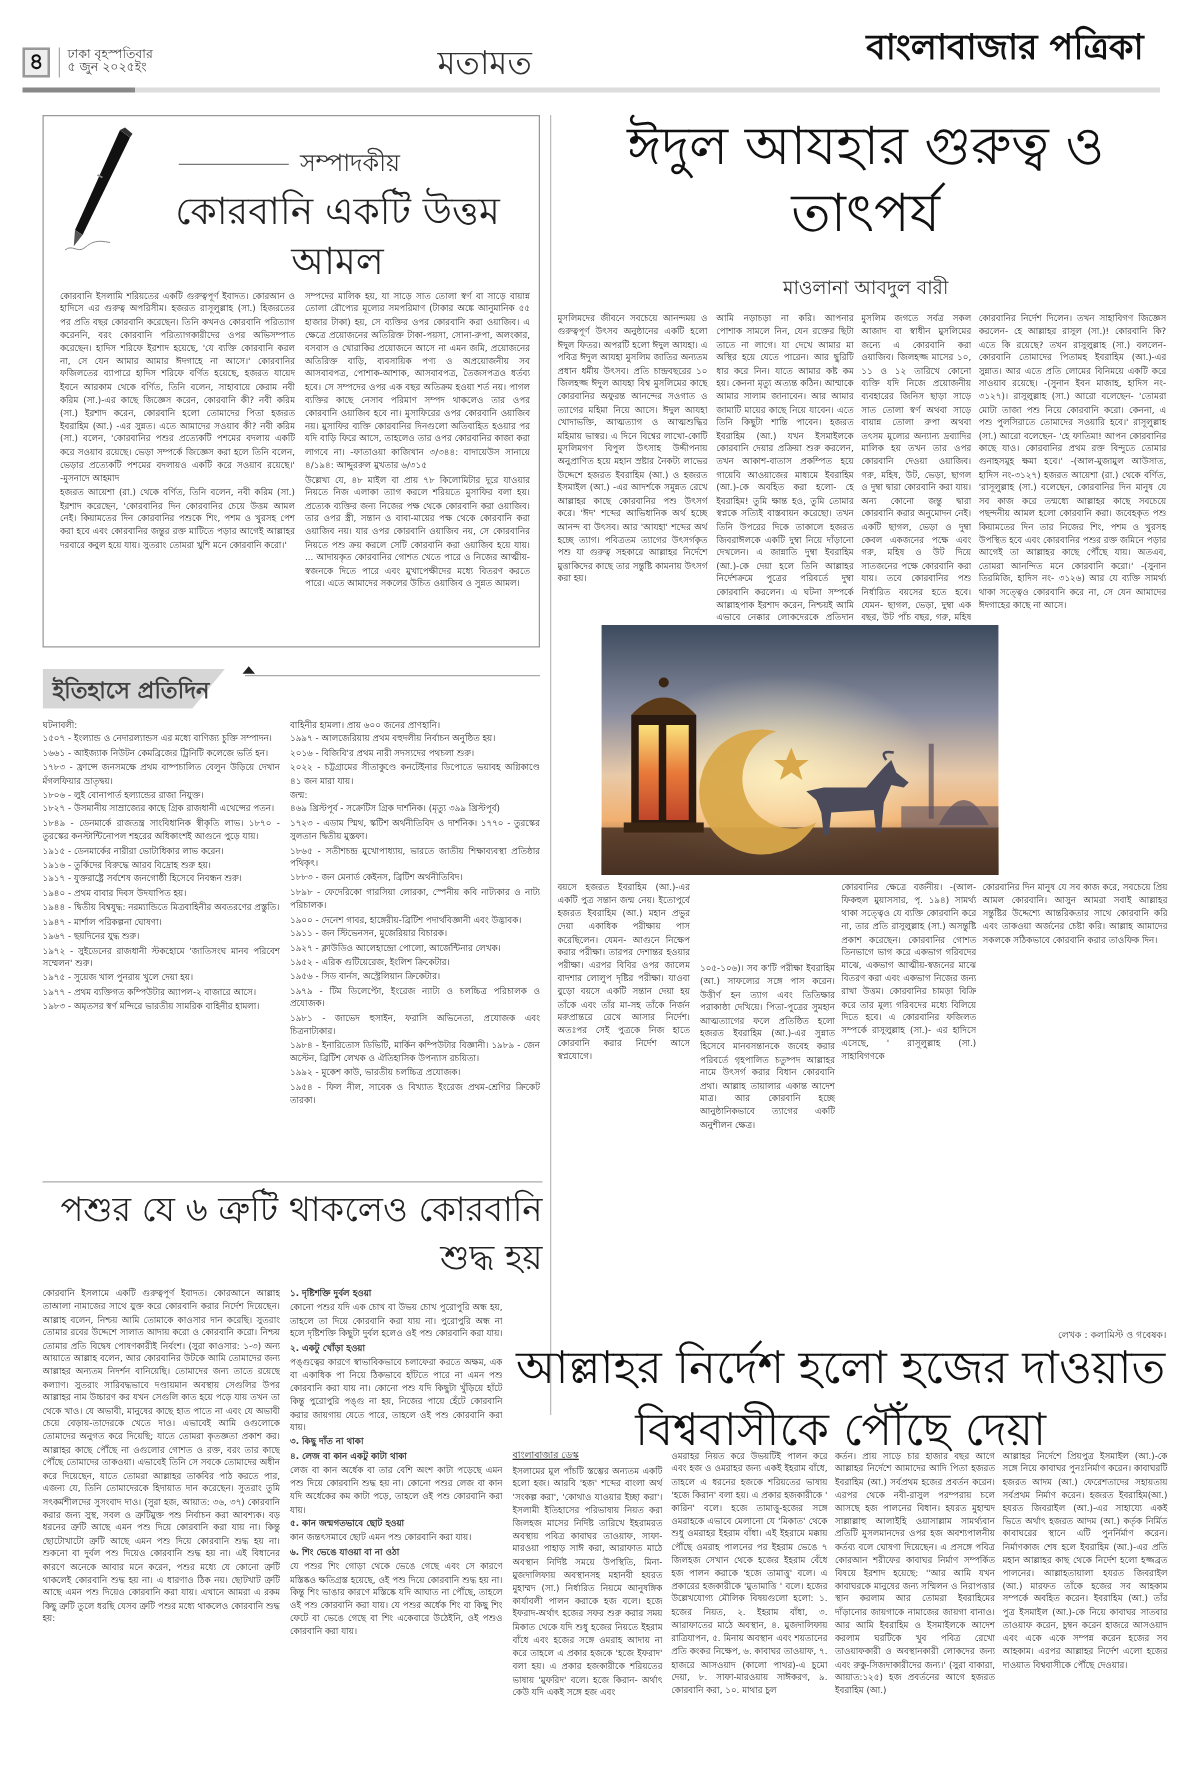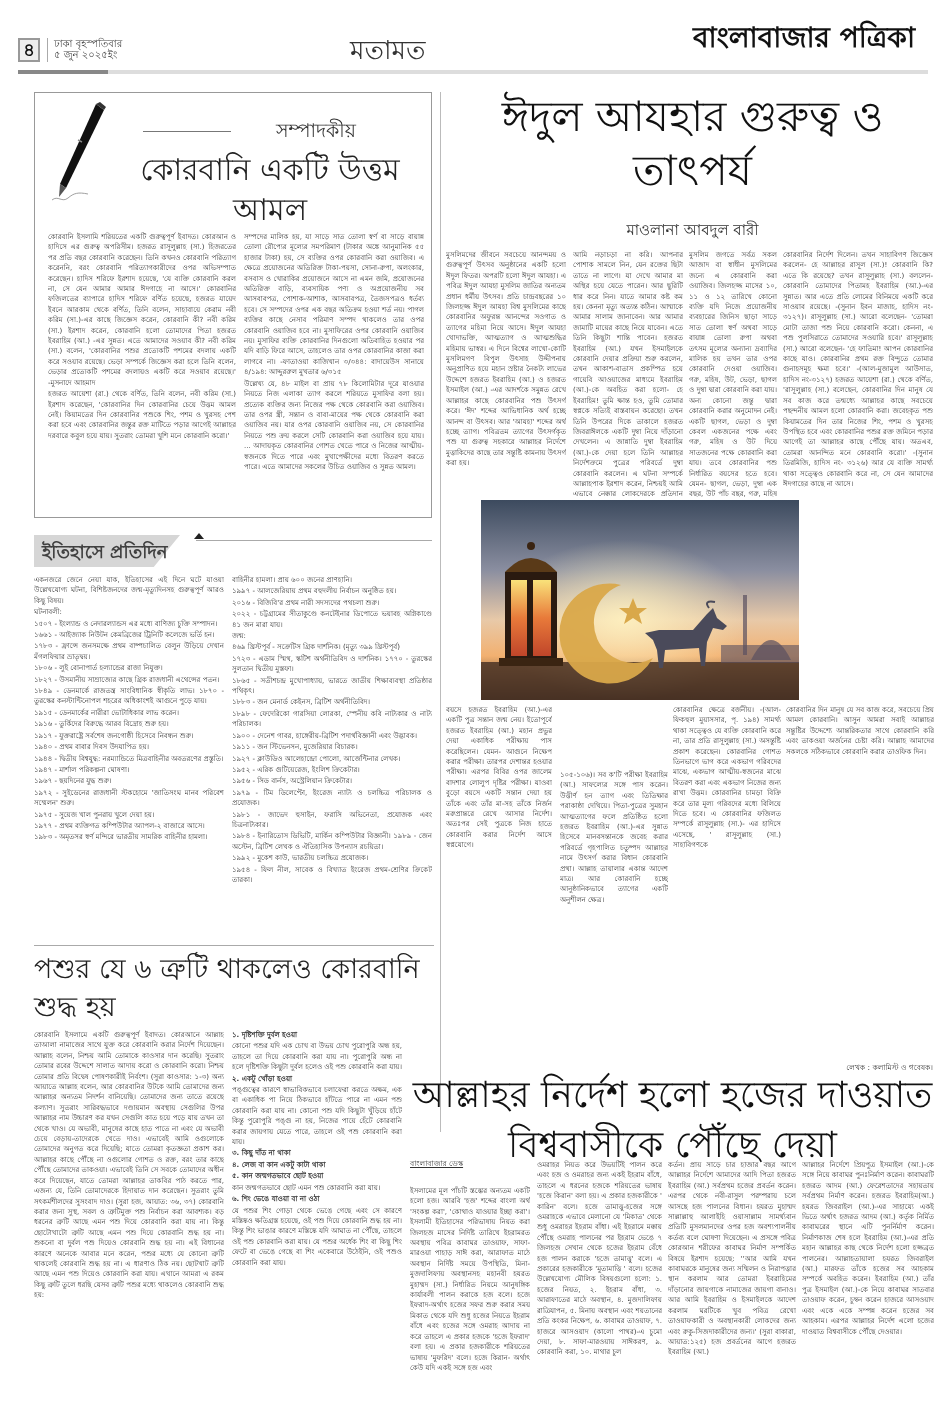--- a/index.html
+++ b/index.html
@@ -16,33 +16,33 @@
   .date-divider { left: 47px; top: 38px; width: 1px; height: 24px; background: #aaa; }
   .date-block { left: 54px; top: 38px; font-size: 10px; line-height: 11px; color: #444; }
   .section-title { left: 350px; top: 30px; font-size: 26px; font-family: "DejaVu Serif", serif; color: #333; }
   .brand { right: 30px; top: 16px; font-size: 28px; font-weight: bold; font-family: "DejaVu Serif", serif; color: #111; }
   .mast-rule { left: 18px; top: 70px; width: 910px; height: 4px; background: linear-gradient(to right,#888 0,#888 90px,#ddd 90px,#ddd 100%); }
 
   
   .ed-box { left: 34px; top: 92px; width: 398px; height: 426px; border: 1px solid #999; }
   .pen { left: 48px; top: 100px; width: 60px; height: 105px; }
   .ed-label-rule { left: 143px; top: 131px; width: 88px; height: 1px; background: #777; }
-  .ed-label { left: 240px; top: 116px; font-size: 19px; color: #333; font-family: "DejaVu Serif", serif; margin-left: 36px; }
+  .ed-label { left: 240px; top: 116px; font-size: 19px; color: #333; font-family: "DejaVu Serif", serif; }
   .ed-title { left: 110px; top: 150px; width: 320px; text-align: center; font-size: 30px; line-height: 40px; color: #222; font-family: "DejaVu Serif", serif; }
 
   
   .hist-head { left: 34px; top: 535px; width: 146px; height: 32px; background: #d6d6d6;
                clip-path: polygon(0 0, 100% 0, 82% 100%, 0 100%); }
   .hist-title { left: 42px; top: 538px; font-size: 18px; font-weight: bold; color: #404040; font-family: "DejaVu Serif", serif; }
   .hist-rule { left: 196px; top: 540px; width: 236px; height: 1px; background: #aaa; }
   .hist-tri { left: 194px; top: 533px; width: 0; height: 0; border-left: 5px solid transparent; border-right: 5px solid transparent; border-bottom: 6px solid #222; }
 
   
   .pashu-rule { left: 34px; top: 945px; width: 400px; height: 1px; background: #aaa; }
-  .pashu-title { left: 34px; top: 950px; width: 400px; text-align: left; font-size: 27px; line-height: 38px; font-family: "DejaVu Serif", serif; color: #222; }
+  .pashu-title { left: 34px; top: 950px; width: 400px; text-align: right; font-size: 27px; line-height: 38px; font-family: "DejaVu Serif", serif; color: #222; }
 
   
   .main-title { left: 440px; top: 90px; width: 505px; text-align: center; font-size: 42px; line-height: 54px; font-family: "DejaVu Serif", serif; color: #111; }
   .byline { left: 440px; top: 218px; width: 505px; text-align: center; font-size: 15px; color: #333; font-family: "DejaVu Serif", serif; }
   .vrule { width: 1px; background: #bbb; }
 
   .eid-image { left: 481px; top: 500px; width: 318px; height: 200px; overflow: hidden; border-radius: 0; }
 
   .author-note { left: 783px; top: 1062px; width: 150px; text-align: right; font-size: 7.5px; font-weight: normal; color: #333; }
 
@@ -83,21 +83,20 @@
   <p>সম্পদের মালিক হয়, যা সাড়ে সাত তোলা স্বর্ণ বা সাড়ে বায়ান্ন তোলা রৌপ্যের মূল্যের সমপরিমাণ (টাকার অঙ্কে আনুমানিক ৫৫ হাজার টাকা) হয়, সে ব্যক্তির ওপর কোরবানি করা ওয়াজিব। এ ক্ষেত্রে প্রয়োজনের অতিরিক্ত টাকা-পয়সা, সোনা-রুপা, অলংকার, বসবাস ও খোরাকির প্রয়োজনে আসে না এমন জমি, প্রয়োজনের অতিরিক্ত বাড়ি, ব্যবসায়িক পণ্য ও অপ্রয়োজনীয় সব আসবাবপত্র, পোশাক-আশাক, আসবাবপত্র, তৈজসপত্রও ধর্তব্য হবে। সে সম্পদের ওপর এক বছর অতিক্রম হওয়া শর্ত নয়। পাগল ব্যক্তির কাছে নেসাব পরিমাণ সম্পদ থাকলেও তার ওপর কোরবানি ওয়াজিব হবে না। মুসাফিরের ওপর কোরবানি ওয়াজিব নয়। মুসাফির ব্যক্তি কোরবানির দিনগুলো অতিবাহিত হওয়ার পর যদি বাড়ি ফিরে আসে, তাহলেও তার ওপর কোরবানির কাজা করা লাগবে না। -ফাতাওয়া কাজিখান ৩/৩৪৪: বাদায়েউস সানায়ে ৪/১৯৪: আদ্দুররুল মুখতার ৬/৩১৫</p>
   <p>উল্লেখ্য যে, ৪৮ মাইল বা প্রায় ৭৮ কিলোমিটার দূরে যাওয়ার নিয়তে নিজ এলাকা ত্যাগ করলে শরিয়তে মুসাফির বলা হয়। প্রত্যেক ব্যক্তির জন্য নিজের পক্ষ থেকে কোরবানি করা ওয়াজিব। তার ওপর স্ত্রী, সন্তান ও বাবা-মায়ের পক্ষ থেকে কোরবানি করা ওয়াজিব নয়। যার ওপর কোরবানি ওয়াজিব নয়, সে কোরবানির নিয়তে পশু ক্রয় করলে সেটি কোরবানি করা ওয়াজিব হয়ে যায়। ... আদায়কৃত কোরবানির গোশত খেতে পারে ও নিজের আত্মীয়-স্বজনকে দিতে পারে এবং মুখাপেক্ষীদের মধ্যে বিতরণ করতে পারে। এতে আমাদের সকলের উচিত ওয়াজিব ও সুন্নত আমল।</p>
 </div>
 
 <div class="abs hist-head"></div>
 <div class="abs hist-title">ইতিহাসে প্রতিদিন</div>
 <div class="abs hist-tri"></div>
 <div class="abs hist-rule"></div>
 
 <div class="abs txt" style="left:34px;top:575px;width:190px;height:360px;">
-  <p>একনজরে জেনে নেয়া যাক, ইতিহাসের এই দিনে ঘটে যাওয়া উল্লেখযোগ্য ঘটনা, বিশিষ্টজনদের জন্ম-মৃত্যুদিনসহ গুরুত্বপূর্ণ আরও কিছু বিষয়।</p>
   <p>ঘটনাবলী:</p>
   <p>১৫০৭ - ইংল্যান্ড ও নেদারল্যান্ডস এর মধ্যে বাণিজ্য চুক্তি সম্পাদন।</p>
   <p>১৬৬১ - আইজ্যাক নিউটন কেমব্রিজের ট্রিনিটি কলেজে ভর্তি হন।</p>
   <p>১৭৮৩ - ফ্রান্সে জনসমক্ষে প্রথম বাষ্পচালিত বেলুন উড়িয়ে দেখান মঁগলফিয়ার ভ্রাতৃদ্বয়।</p>
   <p>১৮০৬ - লুই বোনাপার্ত হল্যান্ডের রাজা নিযুক্ত।</p>
   <p>১৮২৭ - উসমানীয় সাম্রাজ্যের কাছে গ্রিক রাজধানী এথেন্সের পতন।</p>
   <p>১৮৪৯ - ডেনমার্কে রাজতন্ত্র সাংবিধানিক স্বীকৃতি লাভ। ১৮৭০ - তুরস্কের কনস্টান্টিনোপল শহরের অধিকাংশই আগুনে পুড়ে যায়।</p>
   <p>১৯১৫ - ডেনমার্কের নারীরা ভোটাধিকার লাভ করেন।</p>
   <p>১৯১৬ - তুর্কিদের বিরুদ্ধে আরব বিদ্রোহ শুরু হয়।</p>
   <p>১৯১৭ - যুক্তরাষ্ট্রে সর্বশেষ জনগোষ্ঠী হিসেবে নিবন্ধন শুরু।</p>
@@ -139,22 +138,23 @@
 <div class="abs txt" style="left:34px;top:1030px;width:190px;height:350px;">
   <p>কোরবানি ইসলামে একটি গুরুত্বপূর্ণ ইবাদত। কোরআনে আল্লাহ তাআলা নামাজের সাথে যুক্ত করে কোরবানি করার নির্দেশ দিয়েছেন। আল্লাহ বলেন, নিশ্চয় আমি তোমাকে কাওসার দান করেছি। সুতরাং তোমার রবের উদ্দেশে সালাত আদায় করো ও কোরবানি করো। নিশ্চয় তোমার প্রতি বিদ্বেষ পোষণকারীই নির্বংশ। (সুরা কাওসার: ১-৩) অন্য আয়াতে আল্লাহ বলেন, আর কোরবানির উটকে আমি তোমাদের জন্য আল্লাহর অন্যতম নিদর্শন বানিয়েছি। তোমাদের জন্য তাতে রয়েছে কল্যাণ। সুতরাং সারিবদ্ধভাবে দণ্ডায়মান অবস্থায় সেগুলির উপর আল্লাহর নাম উচ্চারণ কর যখন সেগুলি কাত হয়ে পড়ে যায় তখন তা থেকে খাও। যে অভাবী, মানুষের কাছে হাত পাতে না এবং যে অভাবী চেয়ে বেড়ায়-তাদেরকে খেতে দাও। এভাবেই আমি ওগুলোকে তোমাদের অনুগত করে দিয়েছি; যাতে তোমরা কৃতজ্ঞতা প্রকাশ কর। আল্লাহর কাছে পৌঁছে না ওগুলোর গোশত ও রক্ত, বরং তার কাছে পৌঁছে তোমাদের তাকওয়া। এভাবেই তিনি সে সবকে তোমাদের অধীন করে দিয়েছেন, যাতে তোমরা আল্লাহর তাকবির পাঠ করতে পার, এজন্য যে, তিনি তোমাদেরকে হিদায়াত দান করেছেন। সুতরাং তুমি সৎকর্মশীলদের সুসংবাদ দাও। (সুরা হজ, আয়াত: ৩৬, ৩৭) কোরবানি করার জন্য সুস্থ, সবল ও ত্রুটিমুক্ত পশু নির্বাচন করা আবশ্যক। বড় ধরনের ত্রুটি আছে এমন পশু দিয়ে কোরবানি করা যায় না। কিন্তু ছোটোখাটো ত্রুটি আছে এমন পশু দিয়ে কোরবানি শুদ্ধ হয় না। শুকনো বা দুর্বল পশু দিয়েও কোরবানি শুদ্ধ হয় না। এই বিধানের কারণে অনেকে আবার মনে করেন, পশুর মধ্যে যে কোনো ত্রুটি থাকলেই কোরবানি শুদ্ধ হয় না। এ ধারণাও ঠিক নয়। ছোটখাট ত্রুটি আছে এমন পশু দিয়েও কোরবানি করা যায়। এখানে আমরা এ রকম কিছু ত্রুটি তুলে ধরছি যেসব ত্রুটি পশুর মধ্যে থাকলেও কোরবানি শুদ্ধ হয়:</p>
 </div>
 <div class="abs txt" style="left:232px;top:1030px;width:170px;height:350px;">
   <p style="font-weight:bold">১. দৃষ্টিশক্তি দুর্বল হওয়া</p>
   <p>কোনো পশুর যদি এক চোখ বা উভয় চোখ পুরোপুরি অন্ধ হয়, তাহলে তা দিয়ে কোরবানি করা যায় না। পুরোপুরি অন্ধ না হলে দৃষ্টিশক্তি কিছুটা দুর্বল হলেও ওই পশু কোরবানি করা যায়।</p>
   <p style="font-weight:bold">২. একটু খোঁড়া হওয়া</p>
   <p>পঙ্গুত্বের কারণে স্বাভাবিকভাবে চলাফেরা করতে অক্ষম, এক বা একাধিক পা নিয়ে ঠিকভাবে হাঁটতে পারে না এমন পশু কোরবানি করা যায় না। কোনো পশু যদি কিছুটা খুঁড়িয়ে হাঁটে কিন্তু পুরোপুরি পঙ্গু না হয়, নিজের পায়ে হেঁটে কোরবানি করার জায়গায় যেতে পারে, তাহলে ওই পশু কোরবানি করা যায়।</p>
   <p style="font-weight:bold">৩. কিছু দাঁত না থাকা</p>
   <p style="font-weight:bold">৪. লেজ বা কান একটু কাটা থাকা</p>
+  <p>লেজ বা কান অর্ধেক বা তার বেশি অংশ কাটা পড়েছে এমন পশু দিয়ে কোরবানি শুদ্ধ হয় না। কোনো পশুর লেজ বা কান যদি অর্ধেকের কম কাটা পড়ে, তাহলে ওই পশু কোরবানি করা যায়।</p>
   <p style="font-weight:bold">৫. কান জন্মগতভাবে ছোট হওয়া</p>
-  <p>কান জন্মগতভাবে ছোট এমন পশু কোরবানি করা যায়।</p>
+  <p>কান জন্তৎসমাবে ছোট এমন পশু কোরবানি করা যায়।</p>
   <p style="font-weight:bold">৬. শিং ভেঙে যাওয়া বা না ওঠা</p>
   <p>যে পশুর শিং গোড়া থেকে ভেঙে গেছে এবং সে কারণে মস্তিষ্কও ক্ষতিগ্রস্ত হয়েছে, ওই পশু দিয়ে কোরবানি শুদ্ধ হয় না। কিন্তু শিং ভাঙার কারণে মস্তিষ্কে যদি আঘাত না পৌঁছে, তাহলে ওই পশু কোরবানি করা যায়। যে পশুর অর্ধেক শিং বা কিছু শিং ফেটে বা ভেঙে গেছে বা শিং একেবারে উঠেইনি, ওই পশুও কোরবানি করা যায়।</p>
 </div>
 
 <div class="abs main-title">ঈদুল আযহার গুরুত্ব ও তাৎপর্য</div>
 <div class="abs byline">মাওলানা আবদুল বারী</div>
 
 <div class="abs vrule" style="left:440px;top:92px;height:1040px;"></div>
 
 <div class="abs txt" style="left:446px;top:250px;width:120px;height:250px;">
@@ -225,21 +225,21 @@
   <p>কোরবানির ক্ষেত্রে বর্জনীয়। -(আল-ফিকহুল মুয়াসসার, পৃ. ১৯৪) সামর্থ্য থাকা সত্ত্বেও যে ব্যক্তি কোরবানি করে না, তার প্রতি রাসূলুল্লাহ (সা.) অসন্তুষ্টি প্রকাশ করেছেন। কোরবানির গোশত তিনভাগে ভাগ করে একভাগ গরিবদের মাঝে, একভাগ আত্মীয়-স্বজনের মাঝে বিতরণ করা এবং একভাগ নিজের জন্য রাখা উত্তম। কোরবানির চামড়া বিক্রি করে তার মূল্য গরিবদের মধ্যে বিলিয়ে দিতে হবে। এ কোরবানির ফজিলত সম্পর্কে রাসূলুল্লাহ (সা.)- এর হাদিসে এসেছে, ' রাসূলুল্লাহ (সা.) সাহাবিগণকে</p>
 </div>
 <div class="abs txt" style="left:786px;top:705px;width:148px;height:350px;">
   <p>কোরবানির দিন মানুষ যে সব কাজ করে, সবচেয়ে প্রিয় আমল কোরবানি। আসুন আমরা সবাই আল্লাহর সন্তুষ্টির উদ্দেশ্যে আন্তরিকতার সাথে কোরবানি করি এবং তাকওয়া অর্জনের চেষ্টা করি। আল্লাহ আমাদের সকলকে সঠিকভাবে কোরবানি করার তাওফিক দিন।</p>
 </div>
 <div class="abs author-note">লেখক : কলামিস্ট ও গবেষক।</div>
 
 <div class="abs hajj-title">আল্লাহর নির্দেশ হলো হজের দাওয়াত বিশ্ববাসীকে পৌঁছে দেয়া</div>
 <div class="abs desk-label">বাংলাবাজার ডেস্ক</div>
 
-<div class="abs txt" style="left:410px;top:1172px;width:120px;height:210px;margin-top:14px;">
+<div class="abs txt" style="left:410px;top:1172px;width:120px;height:210px;">
   <p>ইসলামের মূল পাঁচটি স্তম্ভের অন্যতম একটি হলো হজ। আরবি 'হজ' শব্দের বাংলা অর্থ 'সংকল্প করা', 'কোথাও যাওয়ার ইচ্ছা করা'। ইসলামী ইতিহাসের পরিভাষায় নিয়ত করা জিলহজ মাসের নির্দিষ্ট তারিখে ইহরামরত অবস্থায় পবিত্র কাবাঘর তাওয়াফ, সাফা-মারওয়া পাহাড় সাঈ করা, আরাফাত মাঠে অবস্থান নির্দিষ্ট সময়ে উপস্থিতি, মিনা-মুজদালিফায় অবস্থানসহ মহানবী হযরত মুহাম্মদ (সা.) নির্ধারিত নিয়মে আনুষঙ্গিক কার্যাবলী পালন করাকে হজ বলে। হজে ইফরাদ-অর্থাৎ হজের সফর শুরু করার সময় মিকাত থেকে যদি শুধু হজের নিয়তে ইহরাম বাঁধে এবং হজের সঙ্গে ওমরাহ আদায় না করে তাহলে এ প্রকার হজকে 'হজে ইফরাদ' বলা হয়। এ প্রকার হজকারীকে শরিয়তের ভাষায় 'মুফরিদ' বলে। হজে কিরান- অর্থাৎ কেউ যদি একই সঙ্গে হজ এবং</p>
 </div>
 <div class="abs txt" style="left:537px;top:1160px;width:125px;height:222px;">
   <p>ওমরাহর নিয়ত করে উভয়টিই পালন করে এবং হজ ও ওমরাহর জন্য একই ইহরাম বাঁধে, তাহলে এ ধরনের হজকে শরিয়তের ভাষায় 'হজে কিরান' বলা হয়। এ প্রকার হজকারীকে ' কারিন' বলে। হজে তামাত্তু-হজের সঙ্গে ওমরাহকে এভাবে মেলানো যে 'মিকাত' থেকে শুধু ওমরাহর ইহরাম বাঁধা। এই ইহরামে মক্কায় পৌঁছে ওমরাহ পালনের পর ইহরাম ভেঙে ৭ জিলহজ সেখান থেকে হজের ইহরাম বেঁধে হজ পালন করাকে 'হজে তামাত্তু' বলে। এ প্রকারের হজকারীকে 'মুতামাত্তি ' বলে। হজের উল্লেখযোগ্য মৌলিক বিষয়গুলো হলো: ১. হজের নিয়ত, ২. ইহরাম বাঁধা, ৩. আরাফাতের মাঠে অবস্থান, ৪. মুজদালিফায় রাত্রিযাপন, ৫. মিনায় অবস্থান এবং শয়তানের প্রতি কংকর নিক্ষেপ, ৬. কাবাঘর তাওয়াফ, ৭. হাজরে আসওয়াদ (কালো পাথর)-এ চুমো দেয়া, ৮. সাফা-মারওয়ায় সাঈকরণ, ৯. কোরবানি করা, ১০. মাথার চুল</p>
 </div>
 <div class="abs txt" style="left:668px;top:1160px;width:128px;height:222px;">
   <p>কর্তন। প্রায় সাড়ে চার হাজার বছর আগে আল্লাহর নির্দেশে আমাদের আদি পিতা হজরত ইবরাহিম (আ.) সর্বপ্রথম হজের প্রবর্তন করেন। এরপর থেকে নবী-রাসুল পরম্পরায় চলে আসছে হজ পালনের বিধান। হযরত মুহাম্মদ সাল্লাল্লাহু আলাইহি ওয়াসাল্লাম সামর্থ্যবান প্রতিটি মুসলমানদের ওপর হজ অবশ্যপালনীয় কর্তব্য বলে ঘোষণা দিয়েছেন। এ প্রসঙ্গে পবিত্র কোরআন শরীফের কাবাঘর নির্মাণ সম্পর্কিত বিষয়ে ইরশাদ হয়েছে: ''আর আমি যখন কাবাঘরকে মানুষের জন্য সম্মিলন ও নিরাপত্তার স্থান করলাম আর তোমরা ইবরাহিমের দাঁড়ানোর জায়গাকে নামাজের জায়গা বানাও। আর আমি ইবরাহিম ও ইসমাইলকে আদেশ করলাম ঘরটিকে খুব পবিত্র রেখো তাওয়াফকারী ও অবস্থানকারী লোকদের জন্য এবং রুকু-সিজদাকারীদের জন্য।' (সুরা বাকারা, আয়াত:১২৫) হজ প্রবর্তনের আগে হজরত ইবরাহিম (আ.)</p>
 </div>
 <div class="abs txt" style="left:802px;top:1160px;width:132px;height:222px;">
   <p>আল্লাহর নির্দেশে প্রিয়পুত্র ইসমাইল (আ.)-কে সঙ্গে নিয়ে কাবাঘর পুনঃনির্মাণ করেন। কাবাঘরটি হজরত আদম (আ.) ফেরেশতাদের সহায়তায় সর্বপ্রথম নির্মাণ করেন। হজরত ইবরাহিম(আ.) হযরত জিবরাইল (আ.)-এর সাহায্যে একই ভিতে অর্থাৎ হজরত আদম (আ.) কর্তৃক নির্মিত কাবাঘরের স্থানে এটি পুনর্নির্মাণ করেন। নির্মাণকাজ শেষ হলে ইবরাহিম (আ.)-এর প্রতি মহান আল্লাহর কাছ থেকে নির্দেশ হলো হজ্জব্রত পালনের। আল্লাহতায়ালা হযরত জিবরাইল (আ.) মারফত তাঁকে হজের সব আহকাম সম্পর্কে অবহিত করেন। ইবরাহিম (আ.) তাঁর পুত্র ইসমাইল (আ.)-কে নিয়ে কাবাঘর সাতবার তাওয়াফ করেন, চুম্বন করেন হাজরে আসওয়াদ এবং একে একে সম্পন্ন করেন হজের সব আহকাম। এরপর আল্লাহর নির্দেশ এলো হজের দাওয়াত বিশ্ববাসীকে পৌঁছে দেওয়ার।</p>

